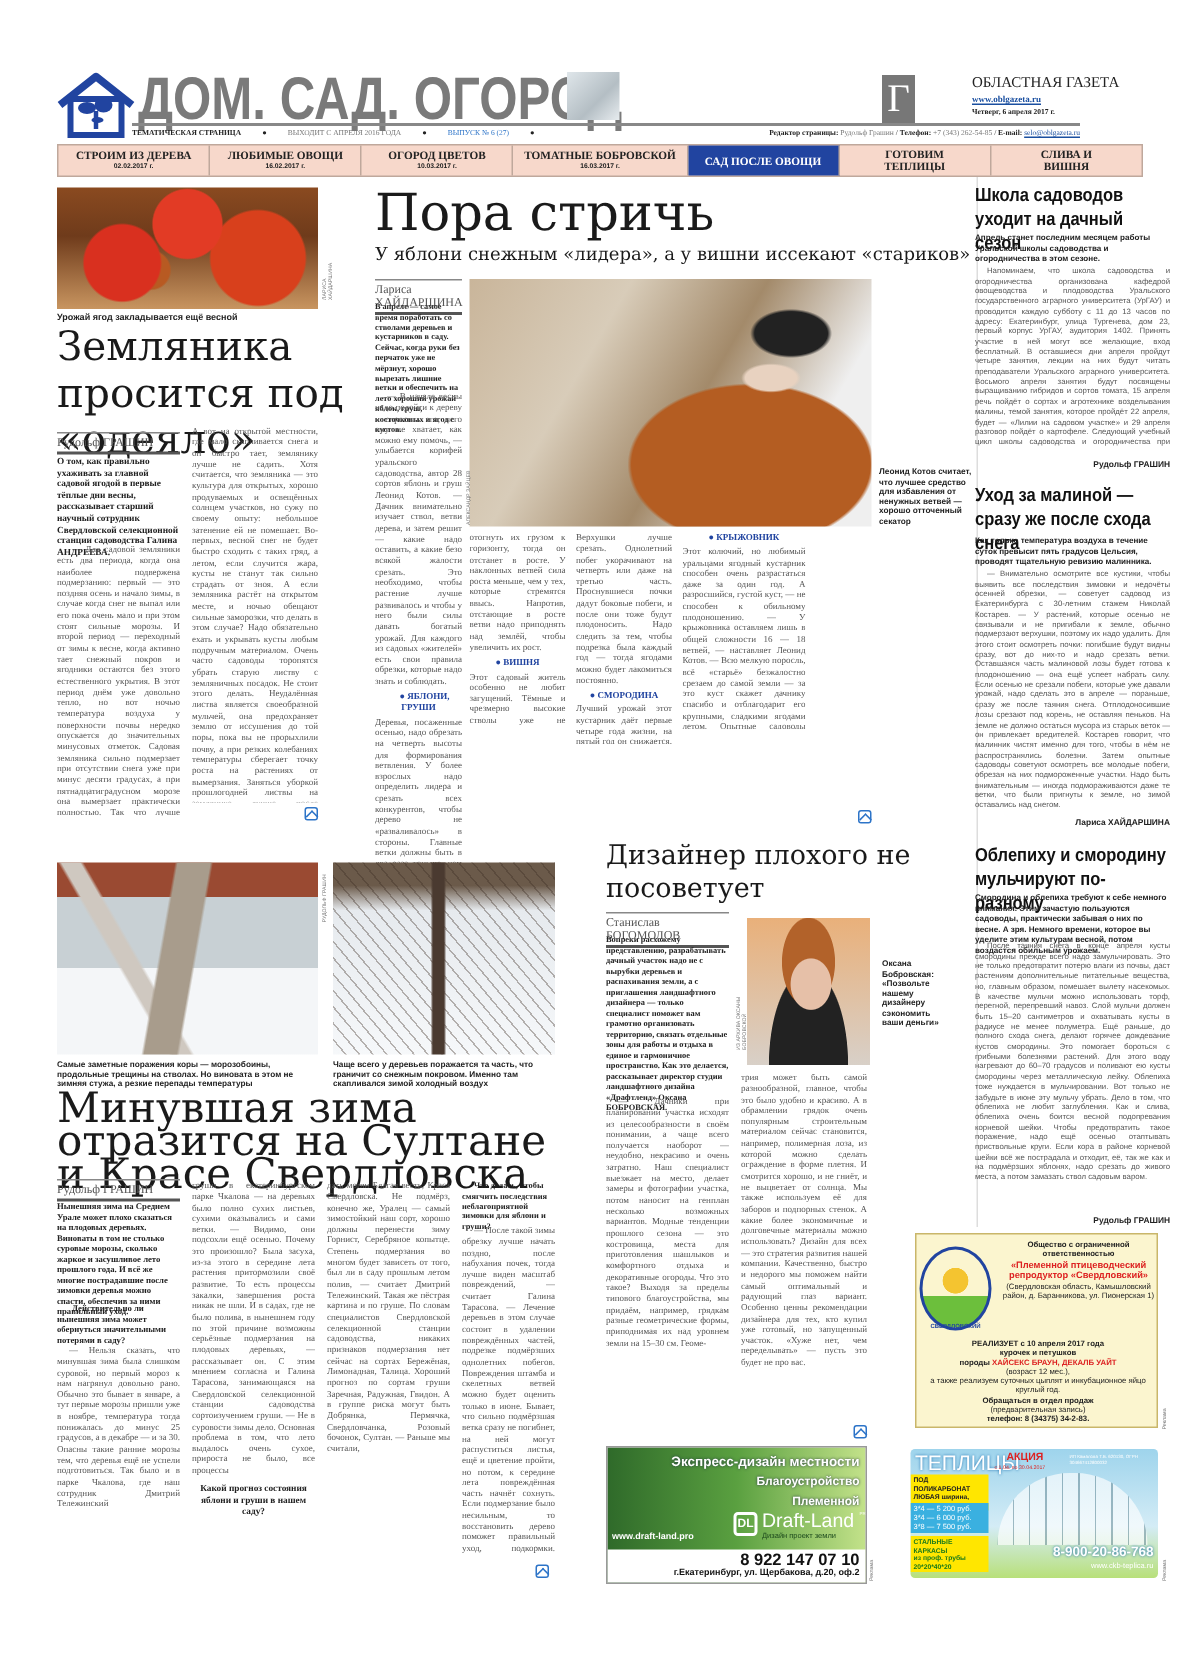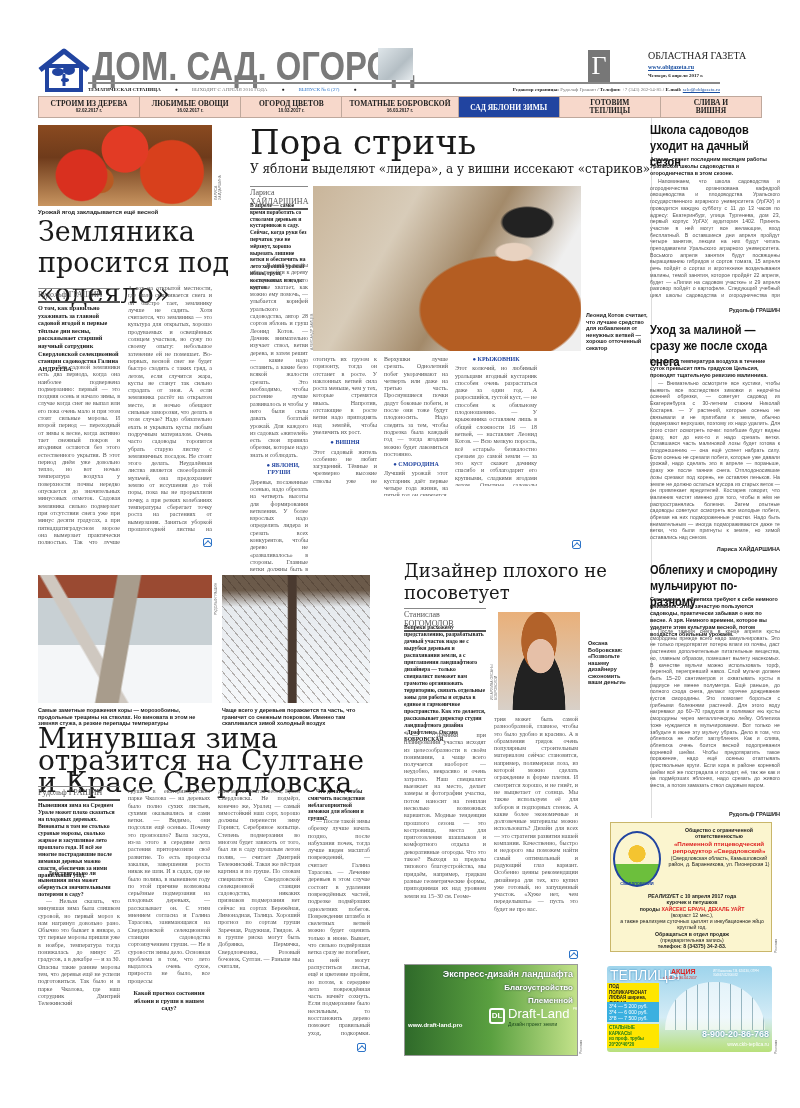--- a/index.html
+++ b/index.html
@@ -114,37 +114,37 @@
     <b>E-mail:</b>
     <span style="color:#1a4fa0;text-decoration:underline">selo@oblgazeta.ru</span>
   </span>
 </div>
 
 <div class="abs lserif" id="nav">
   <div class="nav-item"><span>СТРОИМ ИЗ ДЕРЕВА</span><span class="date">02.02.2017 г.</span></div>
   <div class="nav-item"><span>ЛЮБИМЫЕ ОВОЩИ</span><span class="date">16.02.2017 г.</span></div>
   <div class="nav-item"><span>ОГОРОД ЦВЕТОВ</span><span class="date">10.03.2017 г.</span></div>
   <div class="nav-item" style="flex:1.15"><span>ТОМАТНЫЕ БОБРОВСКОЙ</span><span class="date">16.03.2017 г.</span></div>
-  <div class="nav-item active"><span>САД ЯБЛОНИ ЗИМЫ</span></div>
+  <div class="nav-item active"><span>САД ПОСЛЕ ОВОЩИ</span></div>
   <div class="nav-item" style="padding-top:2px"><span style="display:inline-block;width:50px">ГОТОВИМ ТЕПЛИЦЫ</span></div>
   <div class="nav-item" style="padding-top:2px"><span style="display:inline-block;width:44px">СЛИВА И ВИШНЯ</span></div>
 </div>
 
 <div class="photo" id="straw-photo"></div>
 <div class="credit" style="left:214px;top:160px;height:40px">ЛАРИСА ХАЙДАРШИНА</div>
 <div class="caption" style="left:38px;top:209px;width:174px">Урожай ягод закладывается ещё весной</div>
 <div class="headline" style="left:38px;top:216px;width:200px;font-size:27px;line-height:31px">Земляника просится под «одеяло»</div>
 <div class="byline" style="left:38px;top:288px;width:82px">Рудольф ГРАШИН</div>
 <div class="lead" style="left:38px;top:304px;width:82px">О том, как правильно ухаживать за главной садовой ягодой в первые тёплые дни весны, рассказывает старший научный сотрудник Свердловской селекционной станции садоводства Галина АНДРЕЕВА.</div>
 <div class="body-text" style="left:38px;top:364px;width:82px;height:180px;text-indent:10px">— Для садовой земляники есть два периода, когда она наиболее подвержена подмерзанию: первый — это поздняя осень и начало зимы, в случае когда снег не выпал или его пока очень мало и при этом стоят сильные морозы. И второй период — переходный от зимы к весне, когда активно тает снежный покров и ягодники остаются без этого естественного укрытия. В этот период днём уже довольно тепло, но вот ночью температура воздуха у поверхности почвы нередко опускается до значительных минусовых отметок. Садовая земляника сильно подмерзает при отсутствии снега уже при минус десяти градусах, а при пятнадцатиградусном морозе она вымерзает практически полностью. Так что лучше подобную ситуацию предусмотреть заранее и высаживать землянику в местах, где долгое время по весне лежит снег.</div>
 <div class="body-text" style="left:128px;top:285px;width:84px;height:250px">А вот на открытой местности, где мало скапливается снега и он быстро тает, землянику лучше не садить. Хотя считается, что земляника — это культура для открытых, хорошо продуваемых и освещённых солнцем участков, но сужу по своему опыту: небольшое затенение ей не помешает. Во-первых, весной снег не будет быстро сходить с таких гряд, а летом, если случится жара, кусты не станут так сильно страдать от зноя. А если земляника растёт на открытом месте, и ночью обещают сильные заморозки, что делать в этом случае? Надо обязательно ехать и укрывать кусты любым подручным материалом. Очень часто садоводы торопятся убрать старую листву с земляничных посадок. Не стоит этого делать. Неудалённая листва является своеобразной мульчей, она предохраняет землю от иссушения до той поры, пока вы не прорыхлили почву, а при резких колебаниях температуры сберегает точку роста на растениях от вымерзания. Заняться уборкой прошлогодней листвы на землянике лучше после установления тёплой погоды. В это же время нужно провести рыхление почвы под кустами.</div>
 <div class="end-icon" style="left:203px;top:538px"></div>
 
 <div class="headline" style="left:250px;top:122px;font-size:34px;line-height:40px">Пора стричь</div>
-<div class="headline" style="left:250px;top:162px;font-size:12px;line-height:14px">У яблони выделяют «лидера», а у вишни иссекают «стариков»</div>
+<div class="headline" style="left:250px;top:162px;font-size:12px;line-height:14px">У яблони снежным «лидера», а у вишни иссекают «стариков»</div>
 <div class="byline" style="left:250px;top:186px;width:58px">Лариса ХАЙДАРШИНА</div>
 <div class="lead" style="left:250px;top:202px;width:58px;font-size:5.5px;line-height:6.8px">В апреле — самое время поработать со стволами деревьев и кустарников в саду. Сейчас, когда руки без перчаток уже не мёрзнут, хорошо вырезать лишние ветки и обеспечить на лето хороший урожай яблок, груш, косточковых и ягод с кустов.</div>
 <div class="body-text" style="left:250px;top:262px;width:58px;height:320px;text-indent:8px">
   <span>— В начале весны надо подойти к дереву и спросить его, чего ему не хватает, как можно ему помочь, — улыбается корифей уральского садоводства, автор 28 сортов яблонь и груш Леонид Котов. — Дачник внимательно изучает ствол, ветви дерева, и затем решит — какие надо оставить, а какие безо всякой жалости срезать. Это необходимо, чтобы растение лучше развивалось и чтобы у него были силы давать богатый урожай. Для каждого из садовых «жителей» есть свои правила обрезки, которые надо знать и соблюдать.</span>
   <span class="subhead">● ЯБЛОНИ, ГРУШИ</span>
   <span>Деревья, посаженные осенью, надо обрезать на четверть высоты для формирования ветвления. У более взрослых надо определить лидера и срезать всех конкурентов, чтобы дерево не «разваливалось» в стороны. Главные ветки должны быть в два раза тоньше, чем лидер, который станет стволом. Ветви, растущие параллельно друг другу, надо вырезать — оставить из них лишь одну. — Есть загущение? Это нехорошо, надо от него избавиться и убрать всё лишнее, — советует Котов. — Все спилы надо хорошо обработать. Если главные стебли стремятся догнать ствол, надо</span>
 </div>
 <div class="photo" id="pruning-photo"></div>
 <div class="credit" style="left:310px;top:310px;height:40px">АЛЕКСАНДР ЗАЙЦЕВ</div>
 <div class="caption" id="pruning-caption">Леонид Котов считает, что лучшее средство для избавления от ненужных ветвей — хорошо отточенный секатор</div>
@@ -206,28 +206,32 @@
 <div class="byline" style="left:404px;top:608px;width:82px">Станислав БОГОМОЛОВ</div>
 <div class="lead" style="left:404px;top:624px;width:82px;font-size:5.6px;line-height:7px">Вопреки расхожему представлению, разрабатывать дачный участок надо не с вырубки деревьев и распахивания земли, а с приглашения ландшафтного дизайнера — только специалист поможет вам грамотно организовать территорию, связать отдельные зоны для работы и отдыха в единое и гармоничное пространство. Как это делается, рассказывает директор студии ландшафтного дизайна «Драфтленд» Оксана БОБРОВСКАЯ.</div>
 <div class="credit" style="left:490px;top:640px;height:60px">ИЗ АРХИВА ОКСАНЫ БОБРОВСКОЙ</div>
 <div class="photo" id="designer-photo"></div>
 <div class="caption" style="left:588px;top:640px;width:40px;font-size:5.5px;line-height:6.5px">Оксана Бобровская: «Позвольте нашему дизайнеру сэкономить ваши деньги»</div>
 <div class="body-text" style="left:404px;top:732px;width:82px;height:228px;text-indent:8px">— Дачники при планировании участка исходят из целесообразности в своём понимании, а чаще всего получается наоборот — неудобно, некрасиво и очень затратно. Наш специалист выезжает на место, делает замеры и фотографии участка, потом наносит на генплан несколько возможных вариантов. Модные тенденции прошлого сезона — это костровища, места для приготовления шашлыков и комфортного отдыха и декоративные огороды. Что это такое? Выходя за пределы типового благоустройства, мы придаём, например, грядкам разные геометрические формы, приподнимая их над уровнем земли на 15–30 см. Геоме-</div>
 <div class="body-text" style="left:494px;top:716px;width:84px;height:220px">трия может быть самой разнообразной, главное, чтобы это было удобно и красиво. А в обрамлении грядок очень популярным строительным материалом сейчас становится, например, полимерная лоза, из которой можно сделать ограждение в форме плетня. И смотрится хорошо, и не гниёт, и не выцветает от солнца. Мы также используем её для заборов и подпорных стенок. А какие более экономичные и долговечные материалы можно использовать? Дизайн для всех — это стратегия развития нашей компании. Качественно, быстро и недорого мы поможем найти самый оптимальный и радующий глаз вариант. Особенно ценны рекомендации дизайнера для тех, кто купил уже готовый, но запущенный участок. «Хуже нет, чем переделывать» — пусть это будет не про вас.</div>
 <div class="end-icon" style="left:569px;top:950px"></div>
 
 <div class="abs" id="ad-draftland">
-  <div class="line" style="top:4px;font-size:9px">Экспресс-дизайн ландшафта</div>
+  <div class="line" style="top:4px;font-size:9px">Экспресс-дизайн местности</div>
   <div class="line" style="top:18px;font-size:8px">Благоустройство</div>
   <div class="line" style="top:31px;font-size:8px">Племенной</div>
   <div style="position:absolute;left:84px;top:43px;width:16px;height:16px;border:2px solid #fff;border-radius:3px;color:#fff;font-size:8px;text-align:center;line-height:12px;font-family:'Liberation Sans',sans-serif;font-weight:bold">DL</div>
   <div style="position:absolute;left:103px;top:42px;color:#fff;font-family:'Liberation Sans',sans-serif;font-size:13px;line-height:14px">Draft-Land</div>
   <div style="position:absolute;left:168px;top:42px;color:#fff;font-family:'Liberation Sans',sans-serif;font-size:3px">PRO</div>
   <div style="position:absolute;left:103px;top:56px;color:#1d4a1d;font-family:'Liberation Sans',sans-serif;font-size:5px">Дизайн проект земли</div>
   <div style="position:absolute;left:3px;top:57px;color:#fff;font-family:'Liberation Sans',sans-serif;font-weight:bold;font-size:6px">www.draft-land.pro</div>
+  <div class="phone-strip">
+    <div style="position:absolute;right:4px;top:1px;font-family:'Liberation Sans',sans-serif;font-weight:bold;font-size:11px;color:#111">8 922 147 07 10</div>
+    <div style="position:absolute;right:4px;top:13px;font-family:'Liberation Sans',sans-serif;font-weight:bold;font-size:6px;color:#111">г.Екатеринбург, ул. Щербакова, д.20, оф.2</div>
+  </div>
 </div>
 <div class="credit" style="left:579px;top:1036px;height:18px">Реклама</div>
 
 <div class="abs" id="ad-chick">
   <div style="position:absolute;left:2px;top:8px;width:48px;height:56px;border-radius:50%;border:2px solid #2144a0;background:radial-gradient(circle at 50% 40%,#f4c430 0 22%,transparent 23%),linear-gradient(transparent 60%,#6cbf3c 60%)"></div>
   <div style="position:absolute;left:4px;top:58px;width:44px;font-size:4px;text-align:center;font-family:'Liberation Sans',sans-serif;font-weight:bold;color:#2144a0">СВЕРДЛОВСКИЙ</div>
   <div style="position:absolute;left:56px;top:4px;width:104px;text-align:center;font-family:'Liberation Sans',sans-serif;font-size:5.2px;line-height:6.3px;color:#222">
     <div style="font-weight:bold">Общество с ограниченной ответственностью</div>
     <div style="font-weight:bold;color:#d22;font-size:6.2px;line-height:7.5px">«Племенной птицеводческий репродуктор «Свердловский»</div>
     <div>(Свердловская область, Камышловский район, д. Баранникова, ул. Пионерская 1)</div>

